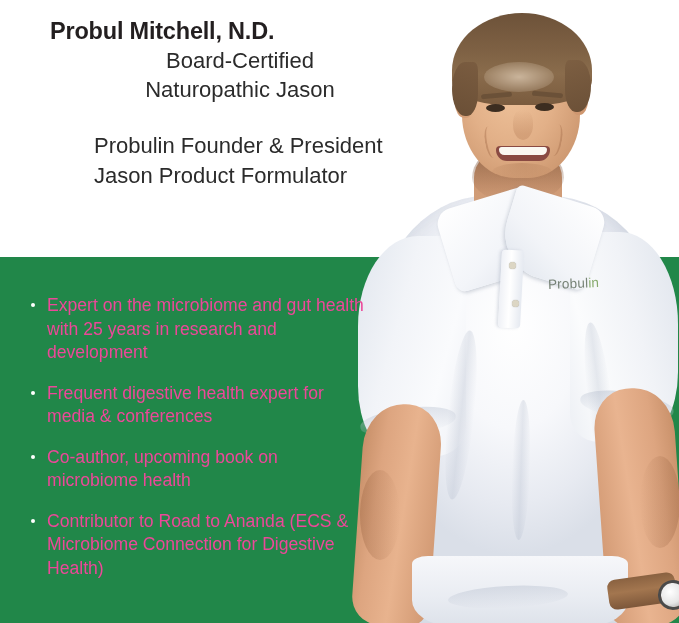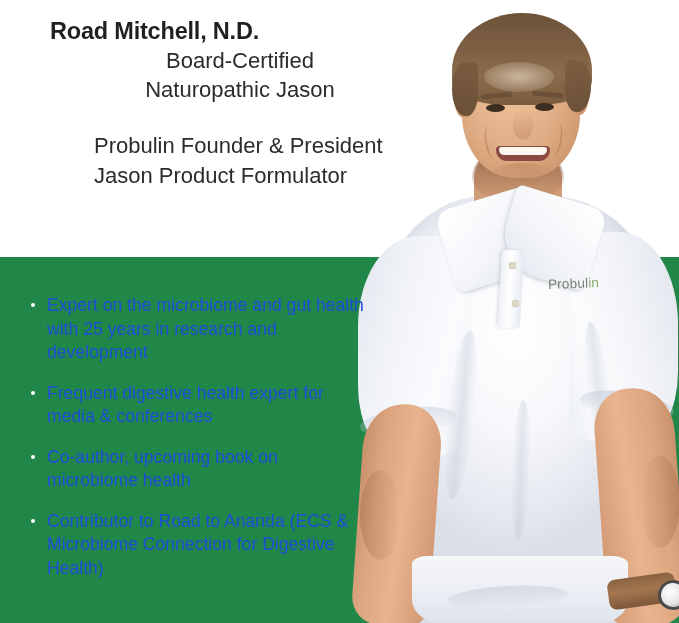--- a/index.html
+++ b/index.html
@@ -78,21 +78,21 @@
     width: 340px;
     z-index: 6;
     margin: 0;
     padding: 0;
     list-style: none;
   }
   .bullet-item {
     position: relative;
     padding-left: 19px;
     margin-bottom: 17px;
-    color: #1d4ed8;
+    color: #ec4899;
     font-size: 17.6px;
     font-weight: 400;
     line-height: 23.5px;
   }
   .bullet-item:last-child { margin-bottom: 9px; }
   .bullet-dot {
     position: absolute;
     left: 3px;
     top: 9px;
     width: 4px;
@@ -513,21 +513,21 @@
     <div class="smile-line-r"></div>
     <div class="mouth">
       <div class="teeth"></div>
     </div>
     <div class="chin-shade"></div>
 
     <div class="shirt-logo"><span>Probul</span><span class="lg-accent">in</span></div>
   </div>
 
   <div id="header-block">
-    <div class="name-line">Road Mitchell, N.D.</div>
+    <div class="name-line">Probul Mitchell, N.D.</div>
     <div class="credential-line">Board-Certified</div>
     <div class="credential-line">Naturopathic Jason</div>
   </div>
 
   <div id="role-block">
     <div class="role-line">Probulin Founder &amp; President</div>
     <div class="role-line">Jason Product Formulator</div>
   </div>
 
   <ul id="bullet-list">

